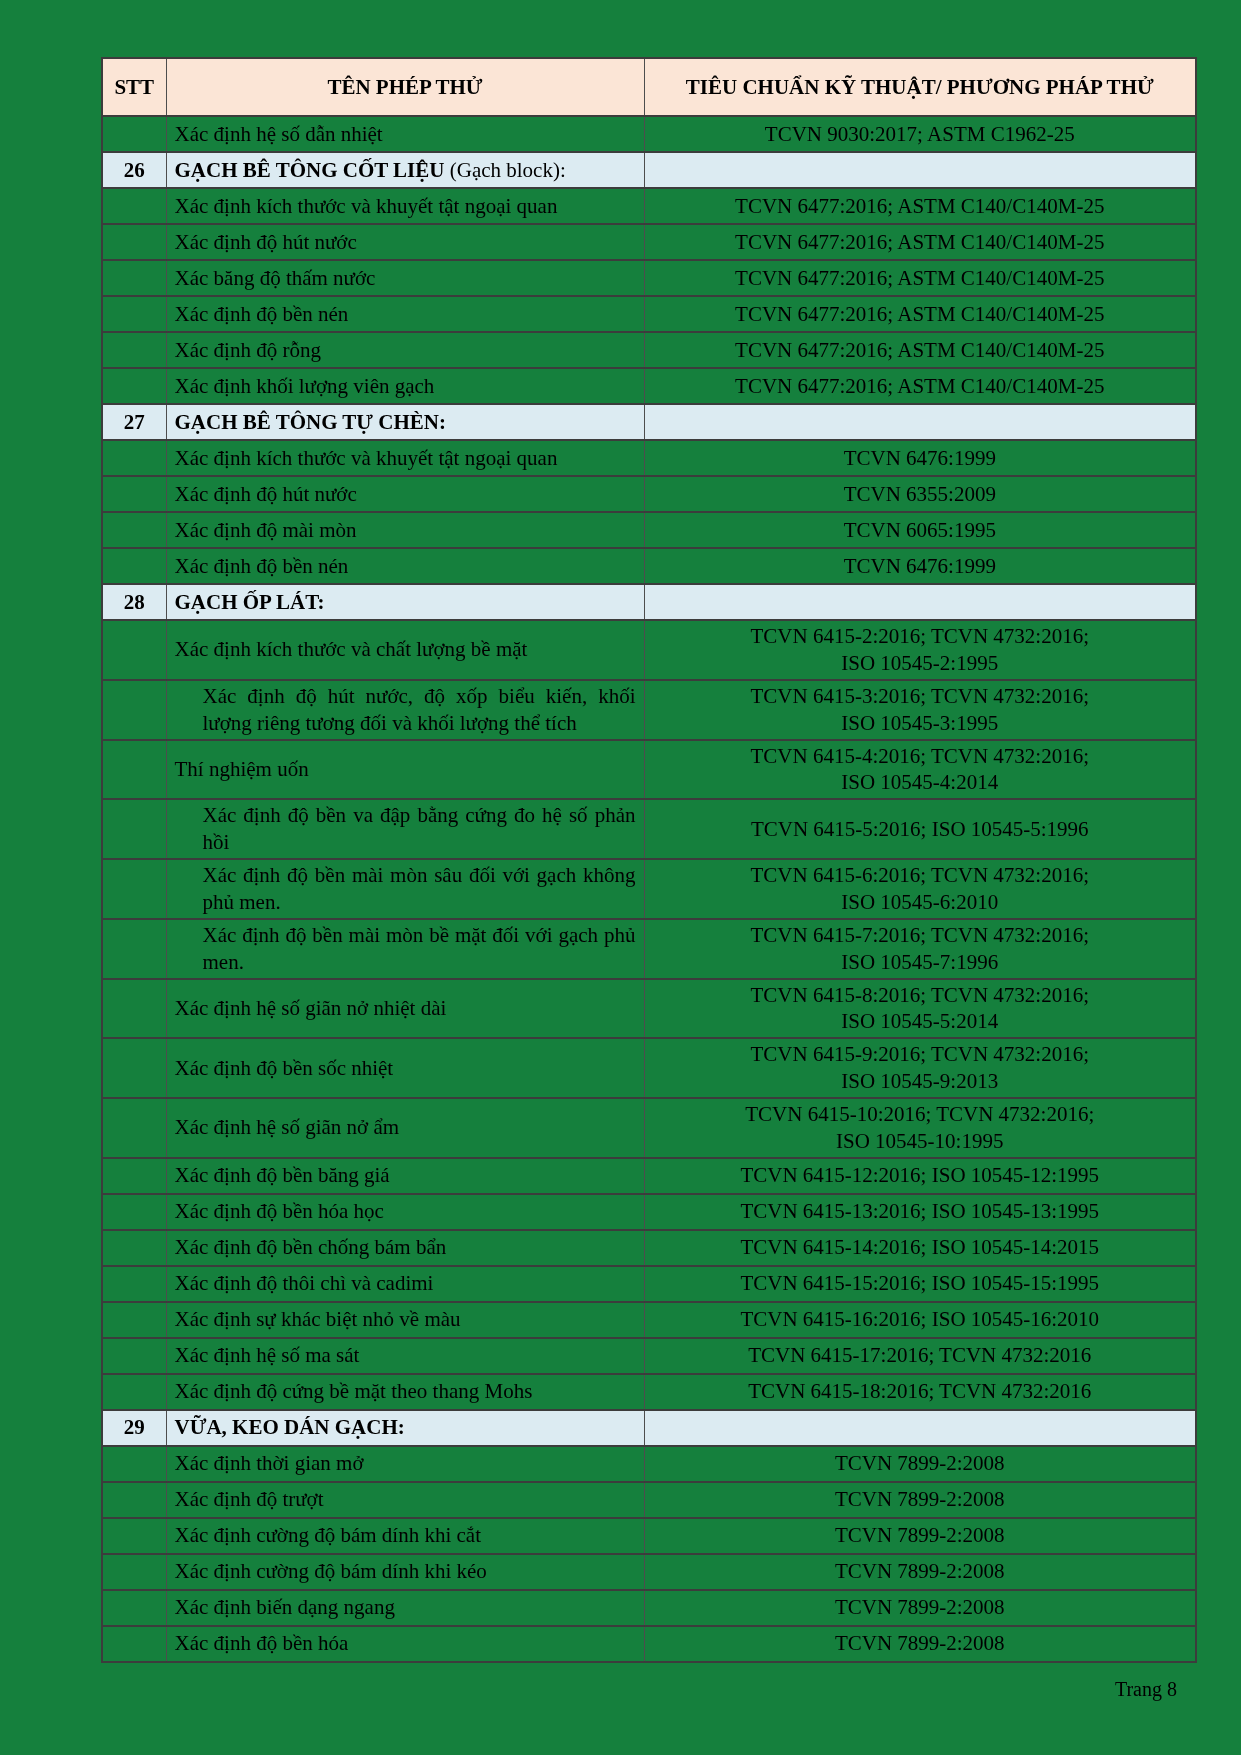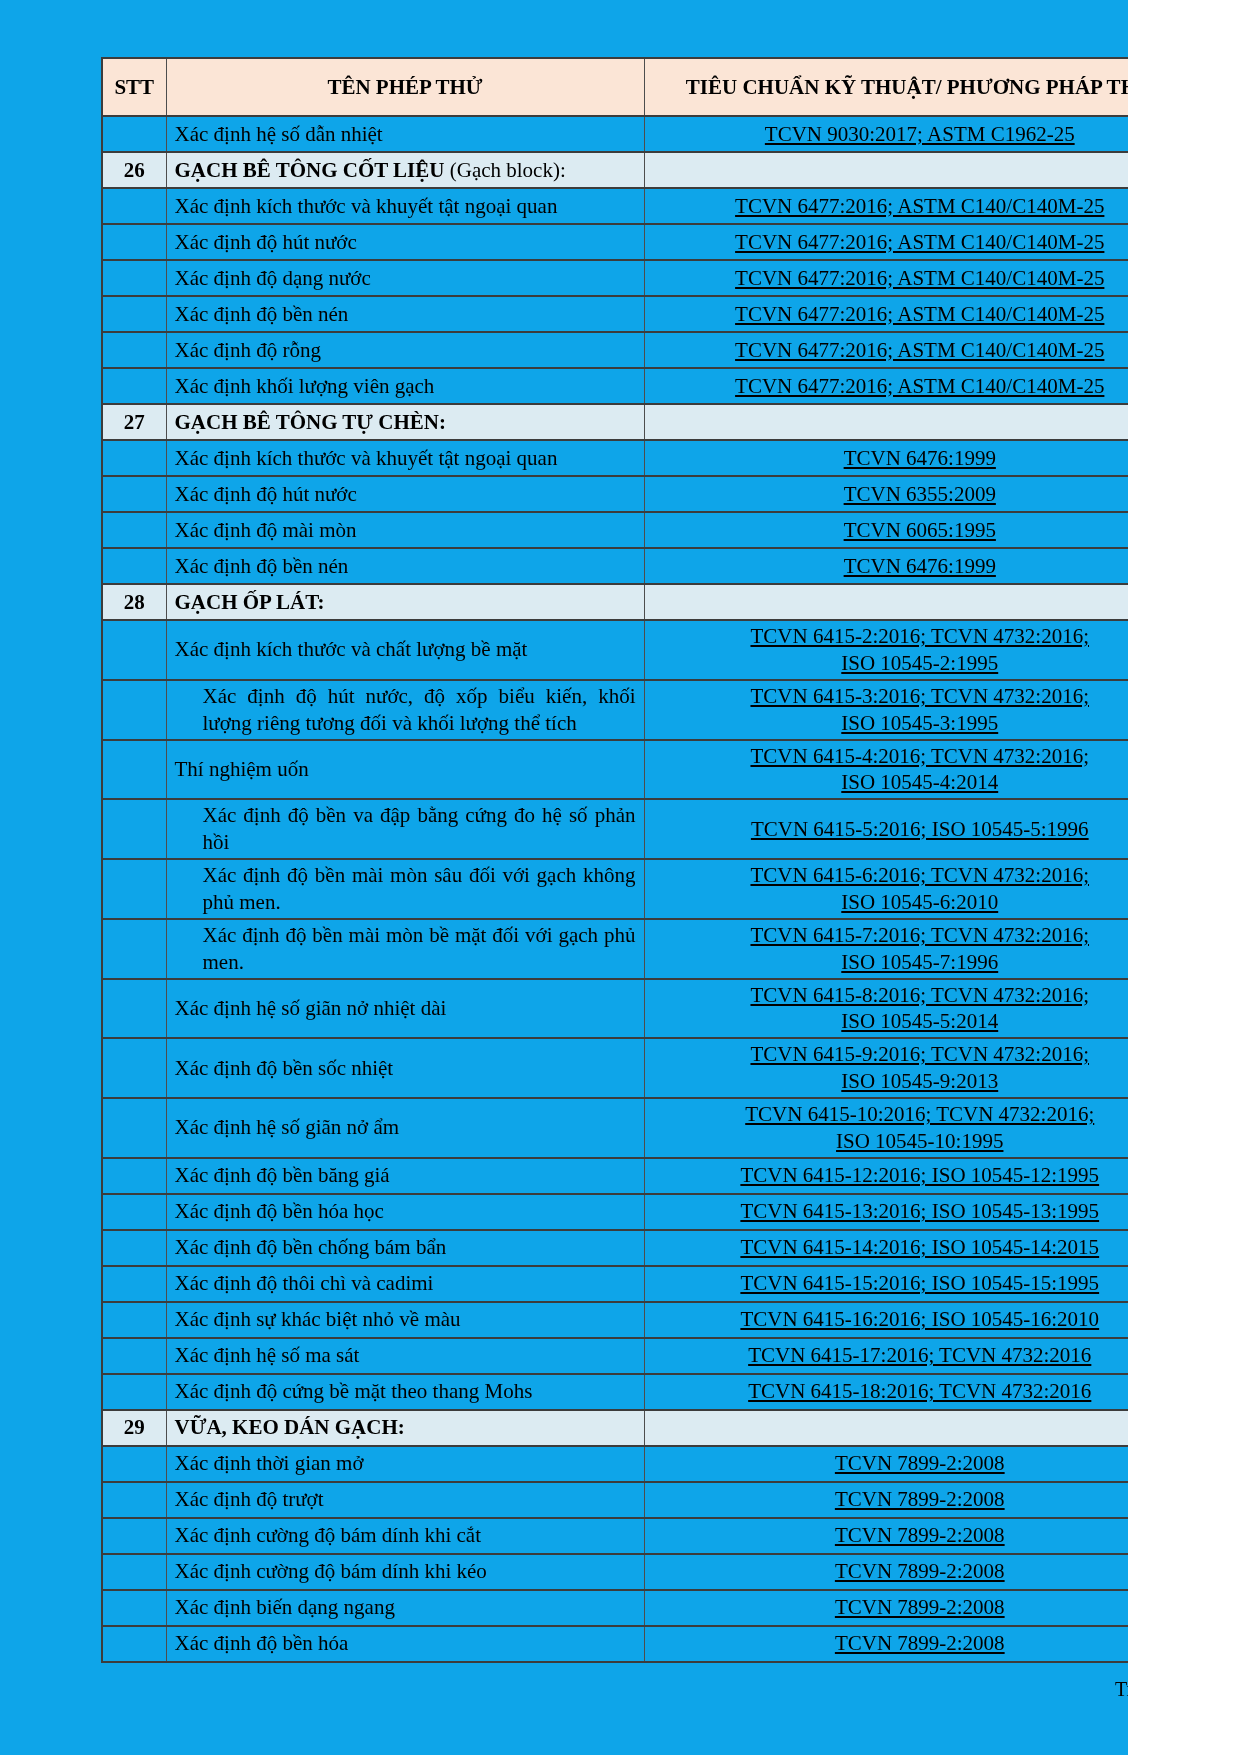--- a/index.html
+++ b/index.html
@@ -4,23 +4,23 @@
 <style>
   html, body {
     margin: 0;
     padding: 0;
     background: #ffffff;
     font-family: "Liberation Serif", "DejaVu Serif", serif;
     color: #000000;
   }
   .page {
     position: relative;
-    width: 1128px;
+    width: 1241px;
     height: 1755px;
-    background: #0ea5e9;
+    background: #15803d;
     overflow: hidden;
   }
   table.tests {
     position: absolute;
     left: 101px;
     top: 57px;
     width: 1094px;
     border-collapse: collapse;
     table-layout: fixed;
     font-size: 21px;
@@ -50,21 +50,20 @@
   td.c-stt {
     text-align: center;
     font-weight: bold;
     padding: 2px 2px;
   }
   td.c-name { text-align: left; padding-left: 12px; padding-right: 10px; }
   td.c-name.justify { text-align: justify; text-justify: inter-word; padding-left: 36px; }
   td.c-std {
     text-align: center;
     white-space: pre-line;
-    text-decoration: underline;
   }
   .footer {
     position: absolute;
     left: 101px;
     top: 1678px;
     width: 1094px;
     text-align: right;
     padding-right: 18px;
     box-sizing: border-box;
     font-size: 20px;
@@ -104,21 +103,21 @@
           <td class="c-name">Xác định kích thước và khuyết tật ngoại quan</td>
           <td class="c-std">TCVN 6477:2016; ASTM C140/C140M-25</td>
         </tr>
         <tr>
           <td class="c-stt"></td>
           <td class="c-name">Xác định độ hút nước</td>
           <td class="c-std">TCVN 6477:2016; ASTM C140/C140M-25</td>
         </tr>
         <tr>
           <td class="c-stt"></td>
-          <td class="c-name">Xác định độ dạng nước</td>
+          <td class="c-name">Xác băng độ thấm nước</td>
           <td class="c-std">TCVN 6477:2016; ASTM C140/C140M-25</td>
         </tr>
         <tr>
           <td class="c-stt"></td>
           <td class="c-name">Xác định độ bền nén</td>
           <td class="c-std">TCVN 6477:2016; ASTM C140/C140M-25</td>
         </tr>
         <tr>
           <td class="c-stt"></td>
           <td class="c-name">Xác định độ rỗng</td>

